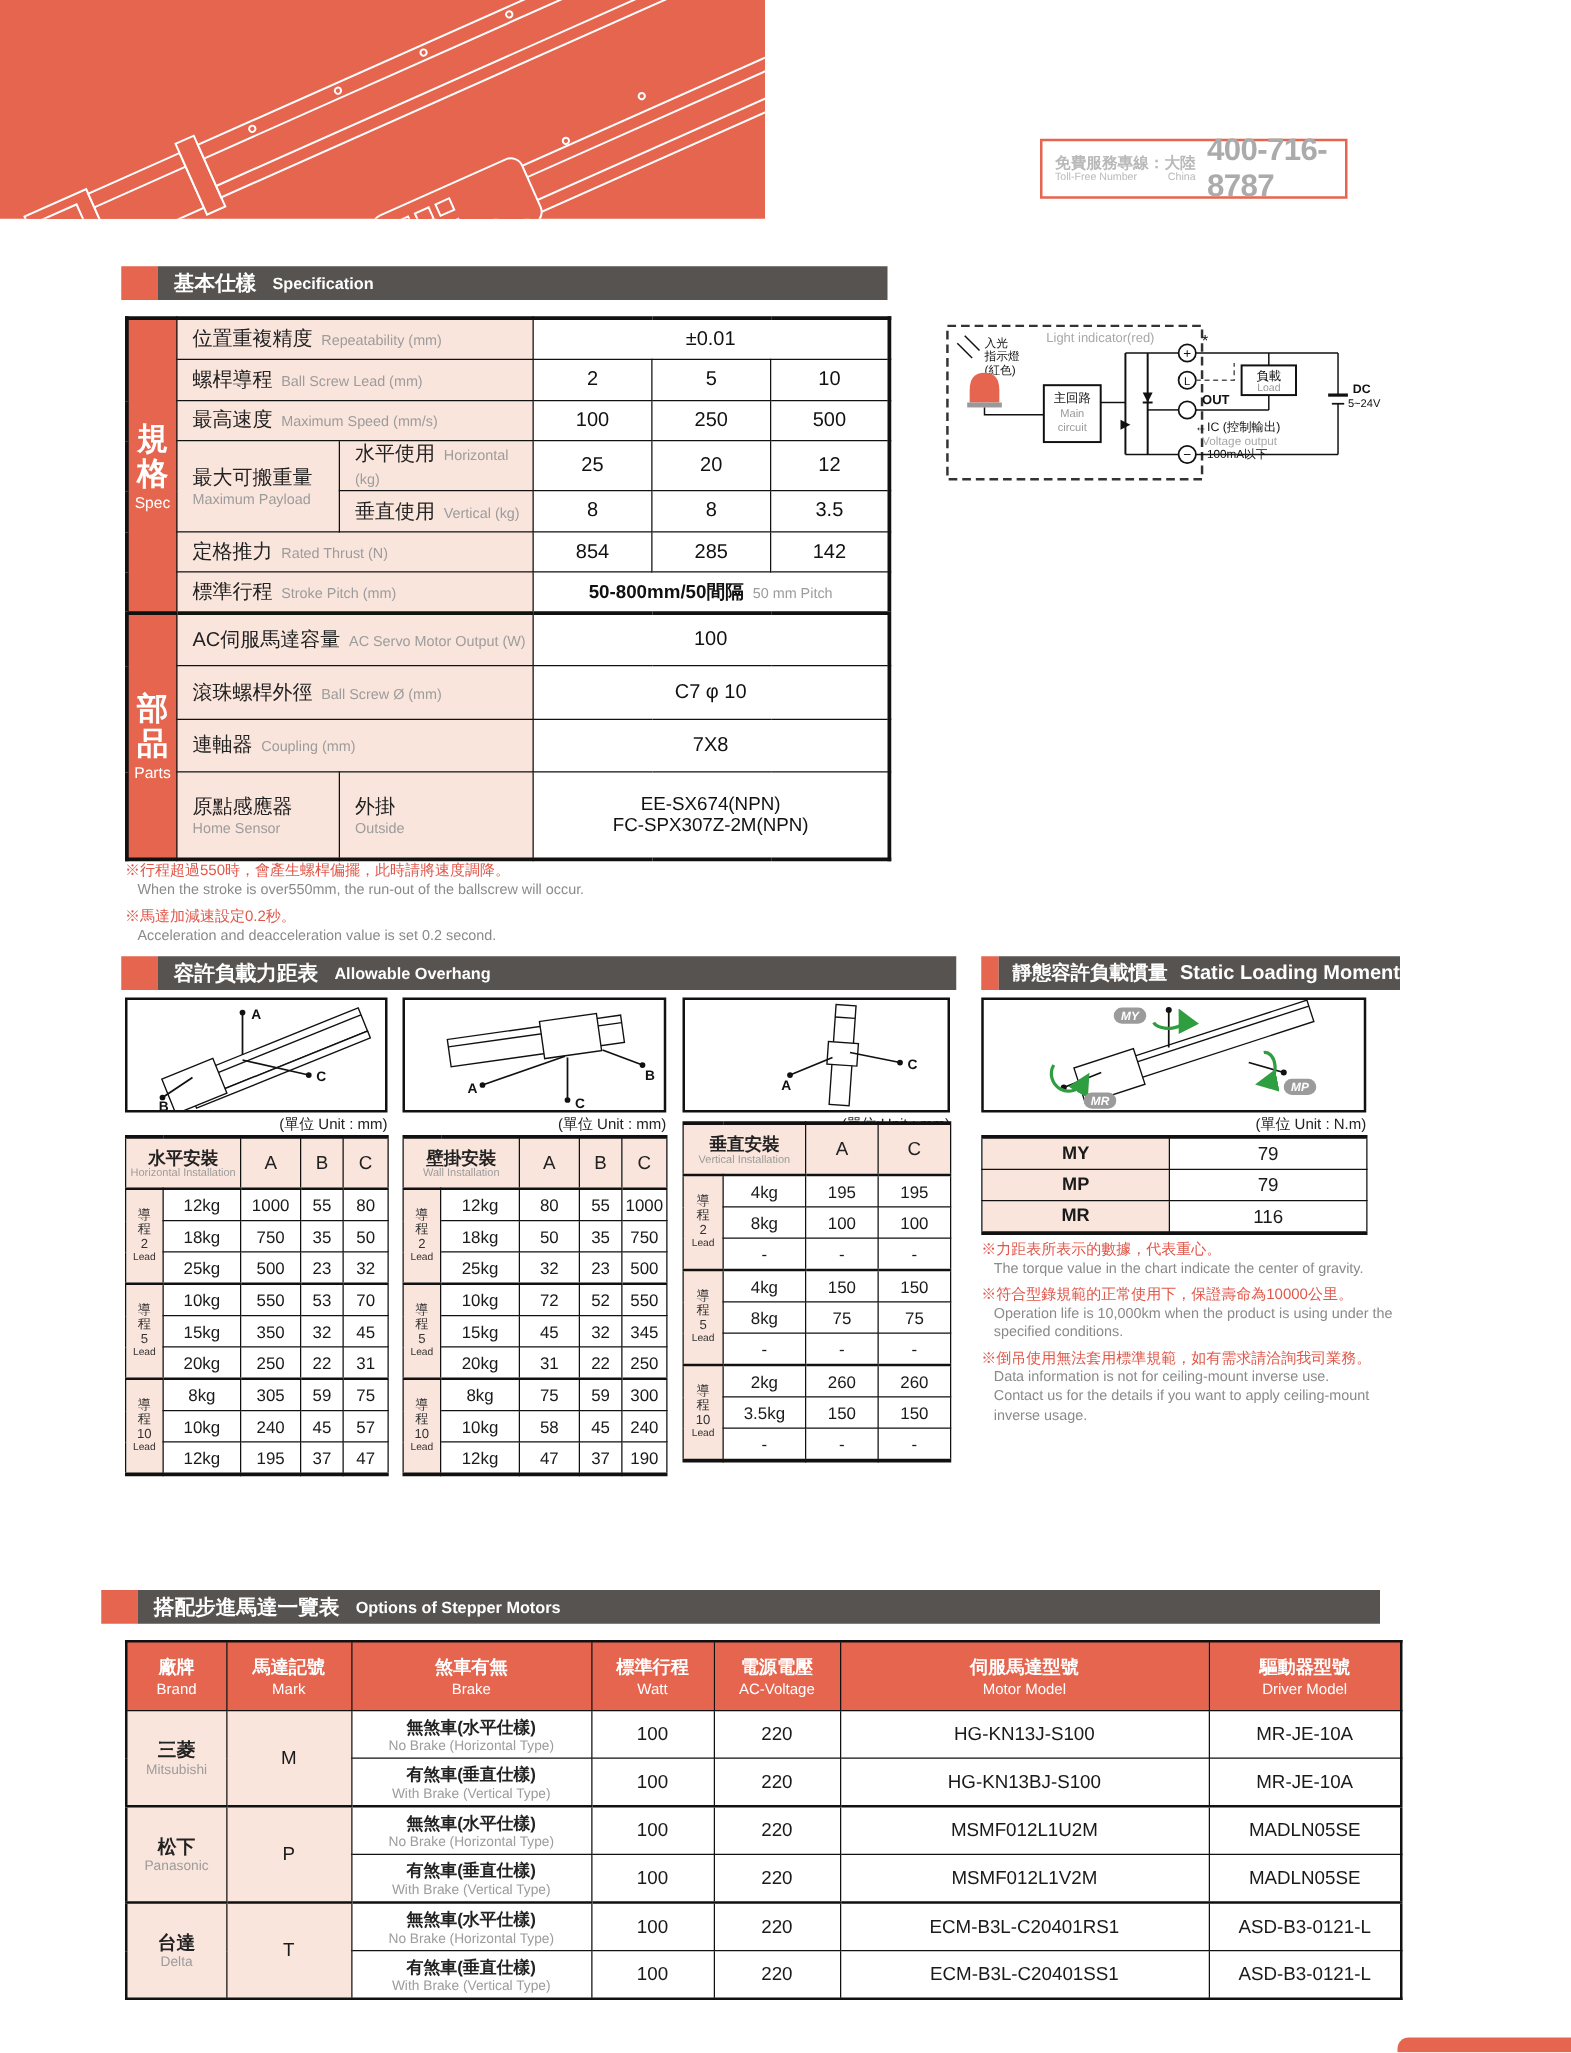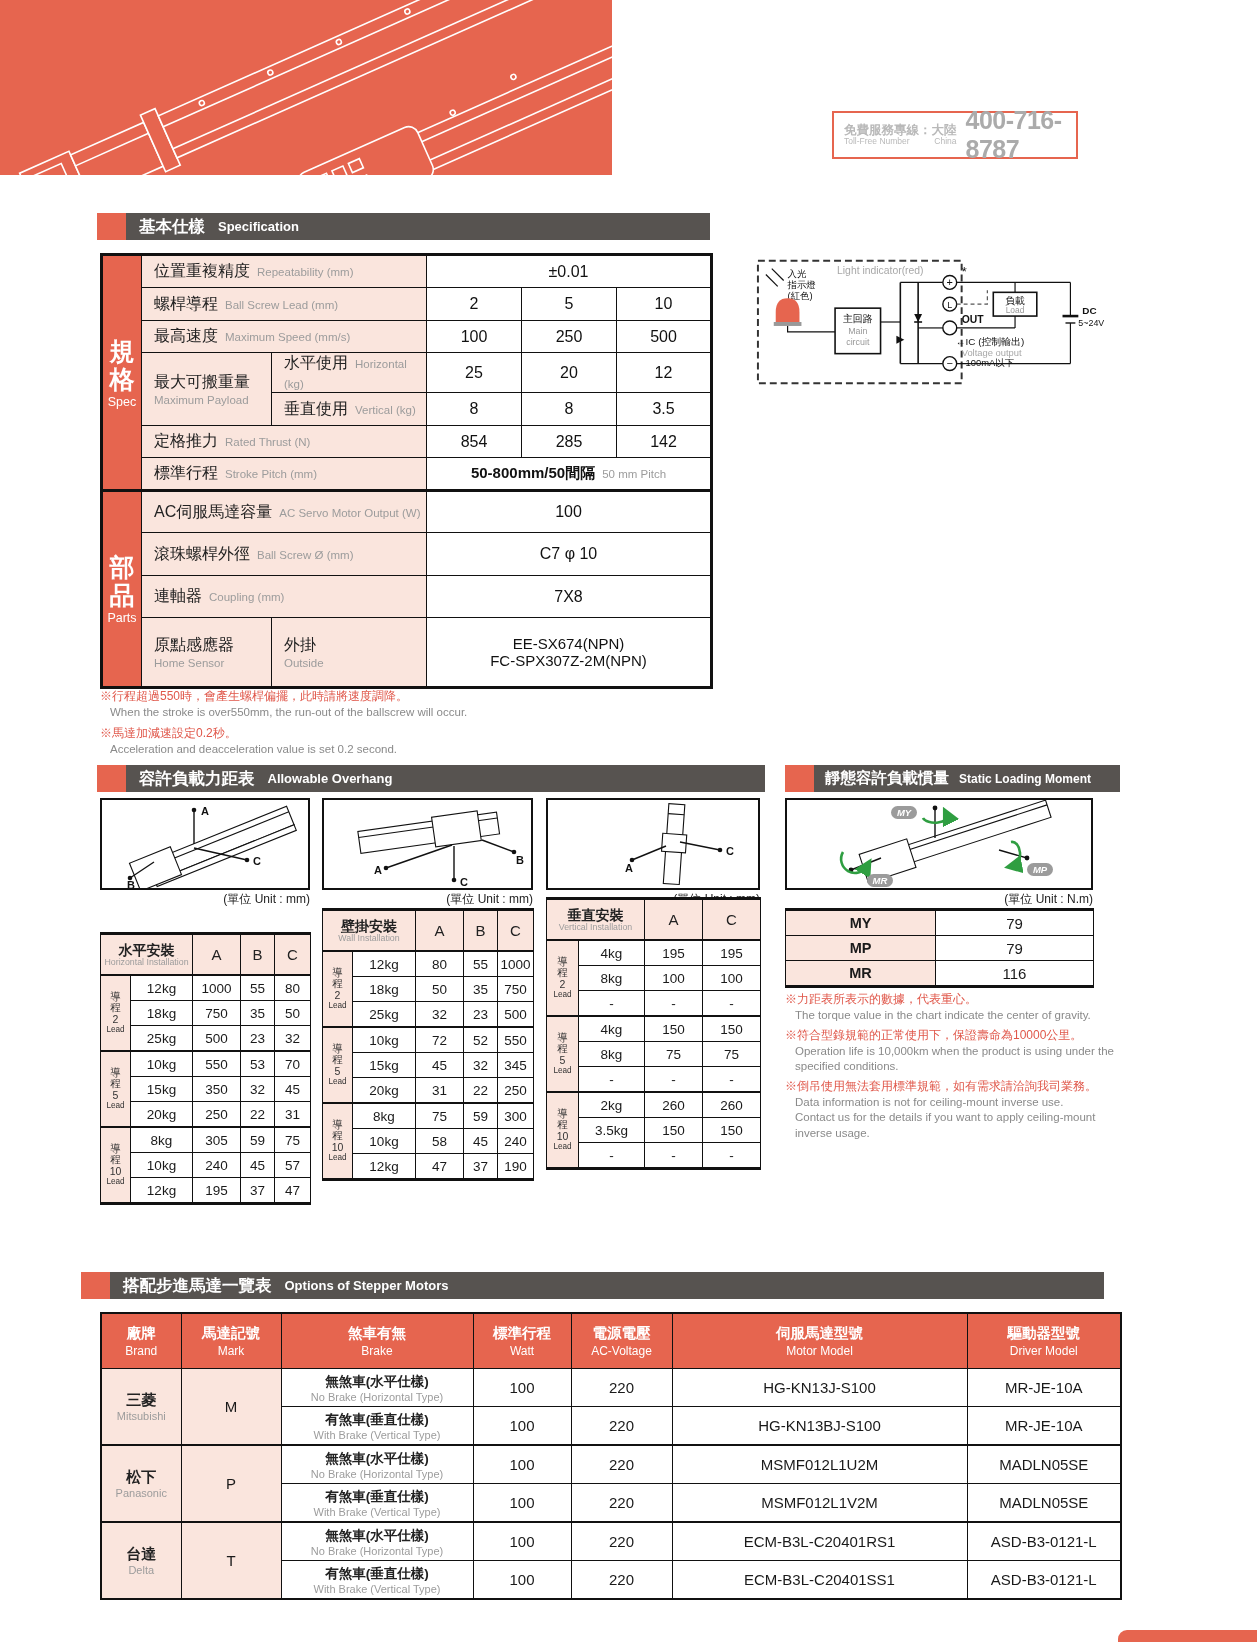--- a/index.html
+++ b/index.html
@@ -344,21 +344,21 @@
       <line x1="118" y1="46" x2="84" y2="60" stroke="#111" stroke-width="1.4"></line>
       <circle cx="84" cy="60" r="2.3" fill="#111"></circle>
       <text x="77" y="72" font-size="11" font-weight="bold" fill="#111">A</text>
     </svg>
   </div>
 
   <div class="abs unit" style="left:100px;top:891px;width:210px">(單位 Unit : mm)</div>
   <div class="abs unit" style="left:322px;top:891px;width:211px">(單位 Unit : mm)</div>
   <div class="abs unit" style="left:546px;top:891px;width:214px">(單位 Unit : mm)</div>
 
-  <table class="abs ov" style="left:100px;top:932px;width:210px">
+  <table class="abs ov" style="left:100px;top:908px;width:210px">
     <colgroup>
         <col style="width:30px">
         <col style="width:62px">
         <col style="width:48px">
         <col style="width:34px">
         <col style="width:36px">
       </colgroup>
     <tbody>
         <tr class="hrow">
       <th colspan="2">
@@ -607,21 +607,21 @@
           <td>-</td>
           <td>-</td>
         </tr>
   </tbody>
     </table>
 
   <div class="abs sech" style="left:785px;top:765px;width:335px">
     <div class="sq"></div>
     <div class="bd" style="gap:10px;padding-left:11px">
       <span class="zt" style="font-size:15.5px">靜態容許負載慣量</span>
-      <span class="et" style="font-size:12px">Static Loading Moment</span>
+      <span class="et" style="font-size:16px">Static Loading Moment</span>
     </div>
   </div>
 
   <div class="abs dbox" style="left:785px;top:798px;width:308px;height:92px">
     <svg width="304" height="88" viewBox="0 0 304 88">
       <defs>
         <marker id="gah" markerWidth="7" markerHeight="7" refX="3.5" refY="3.5" orient="auto">
           <path d="M0,0 L7,3.5 L0,7 z" fill="#2F9E41"></path>
         </marker>
       </defs>

